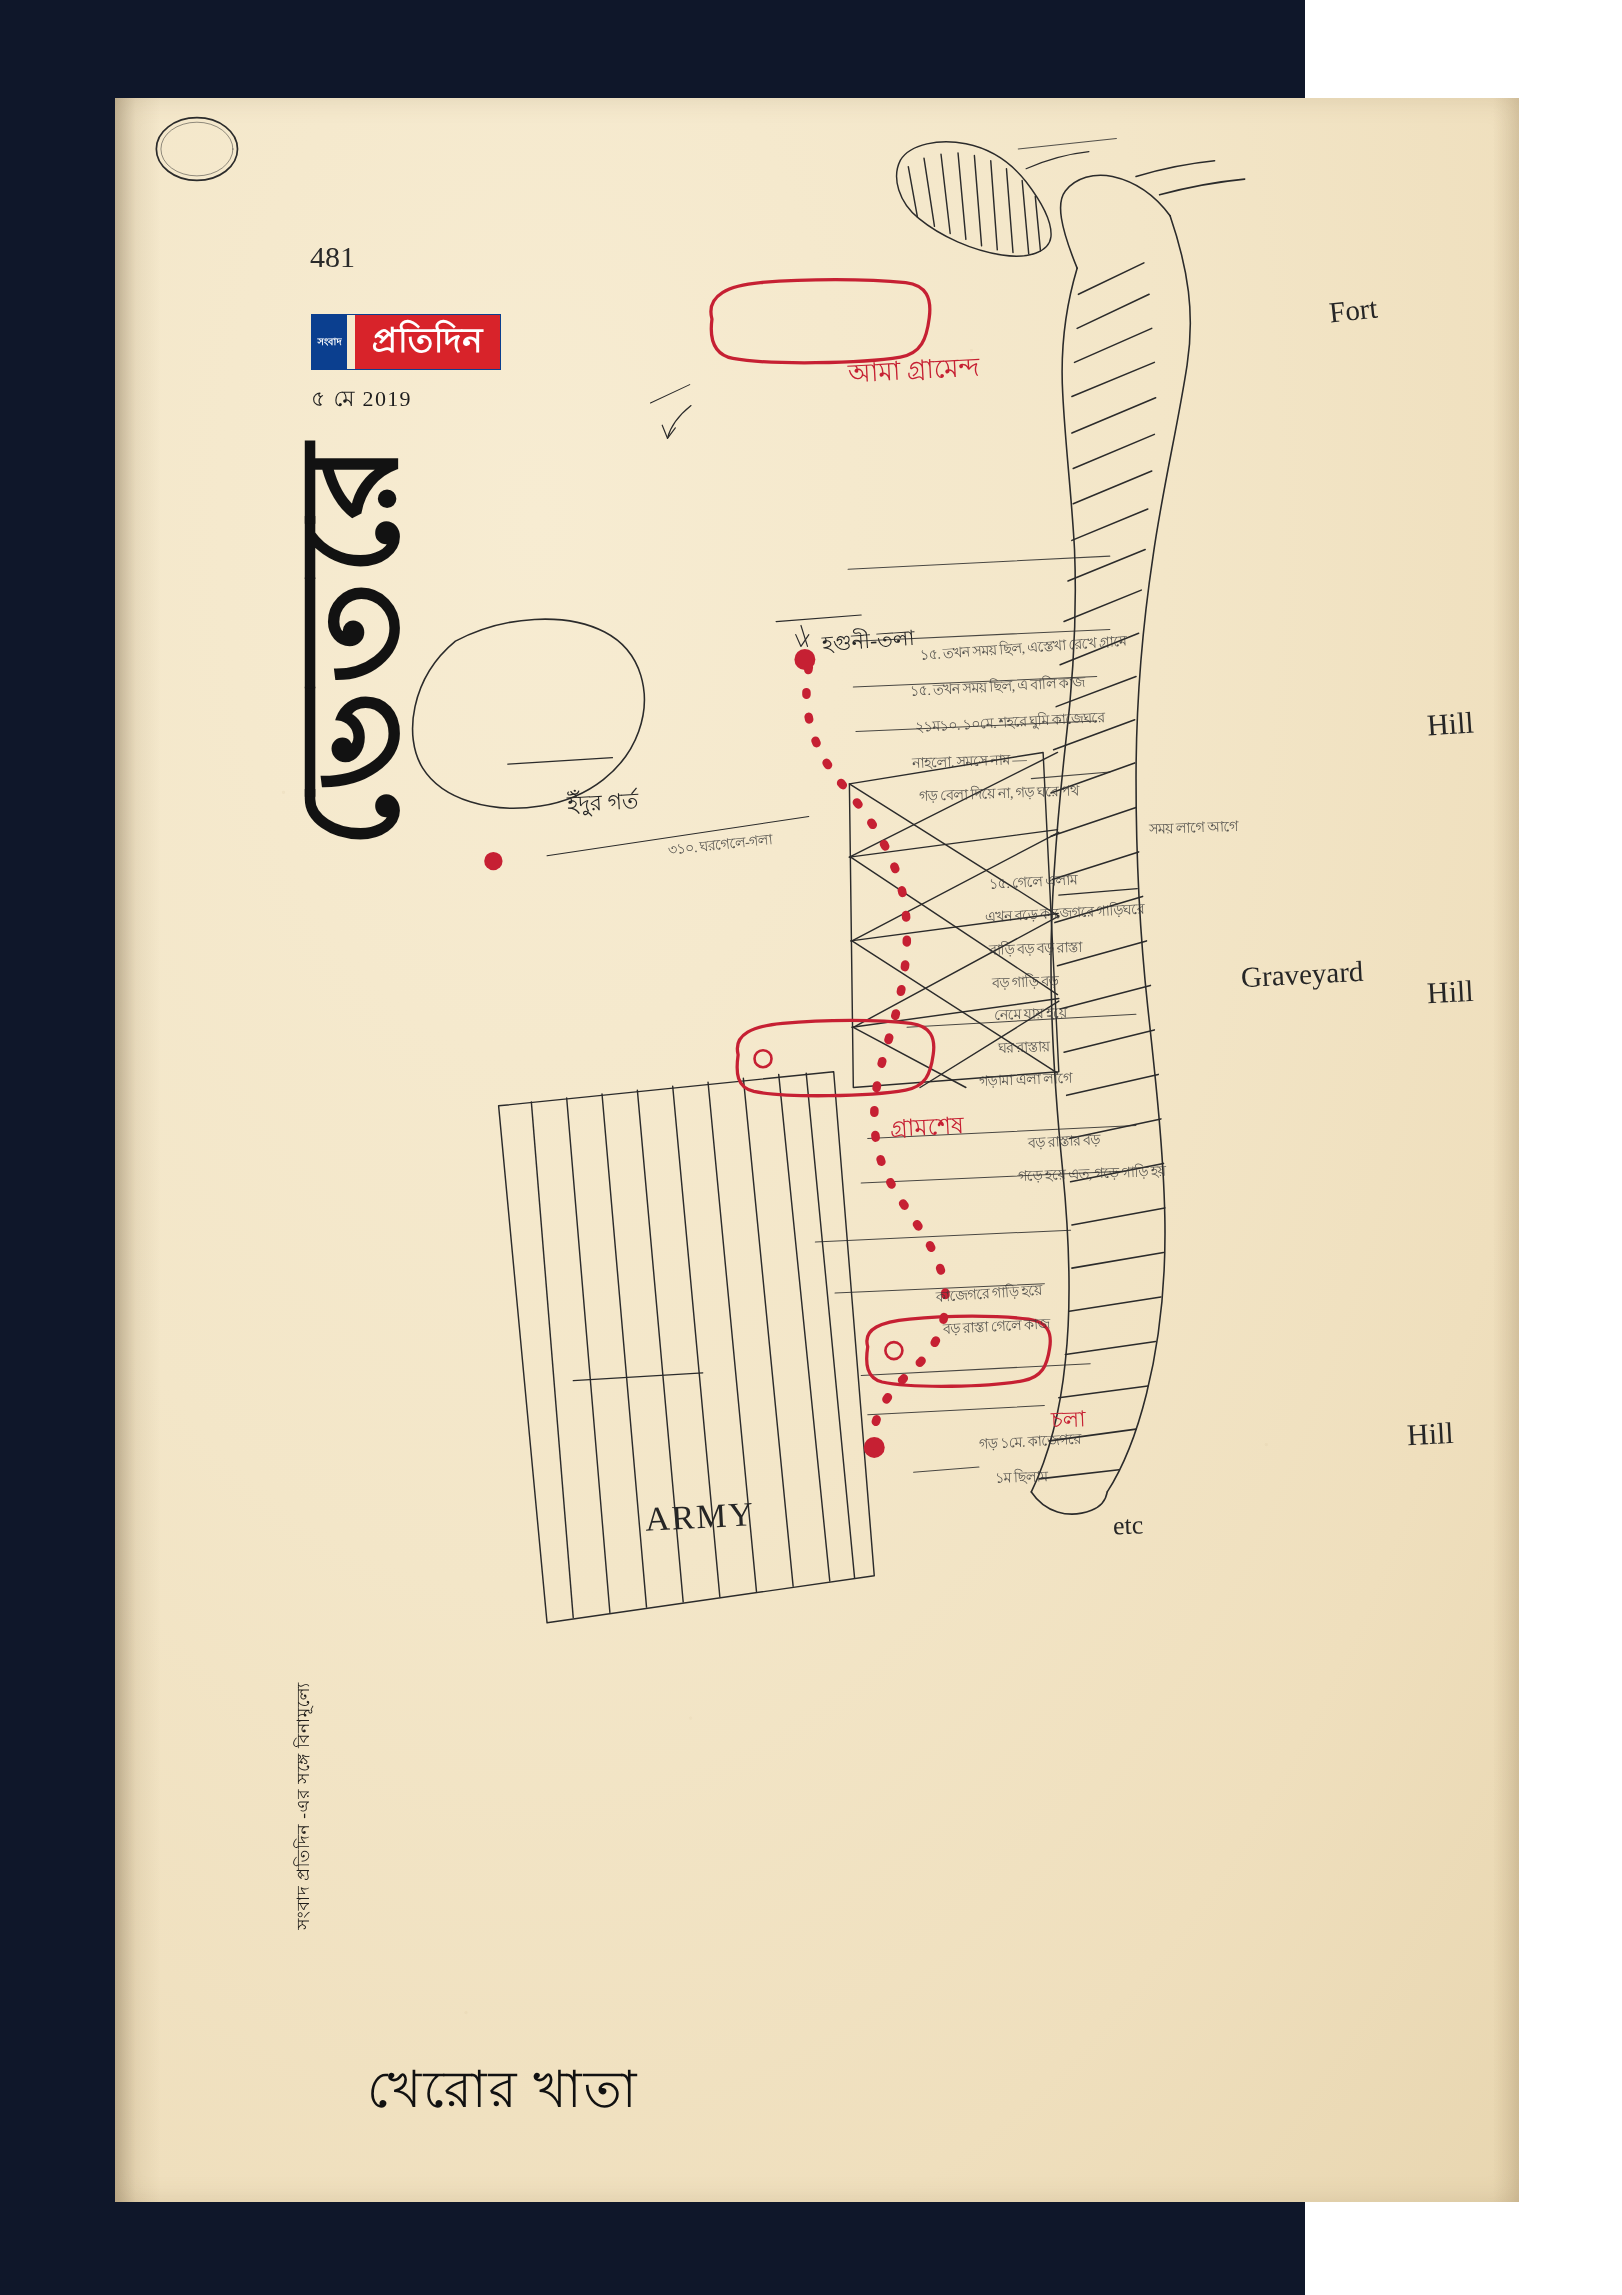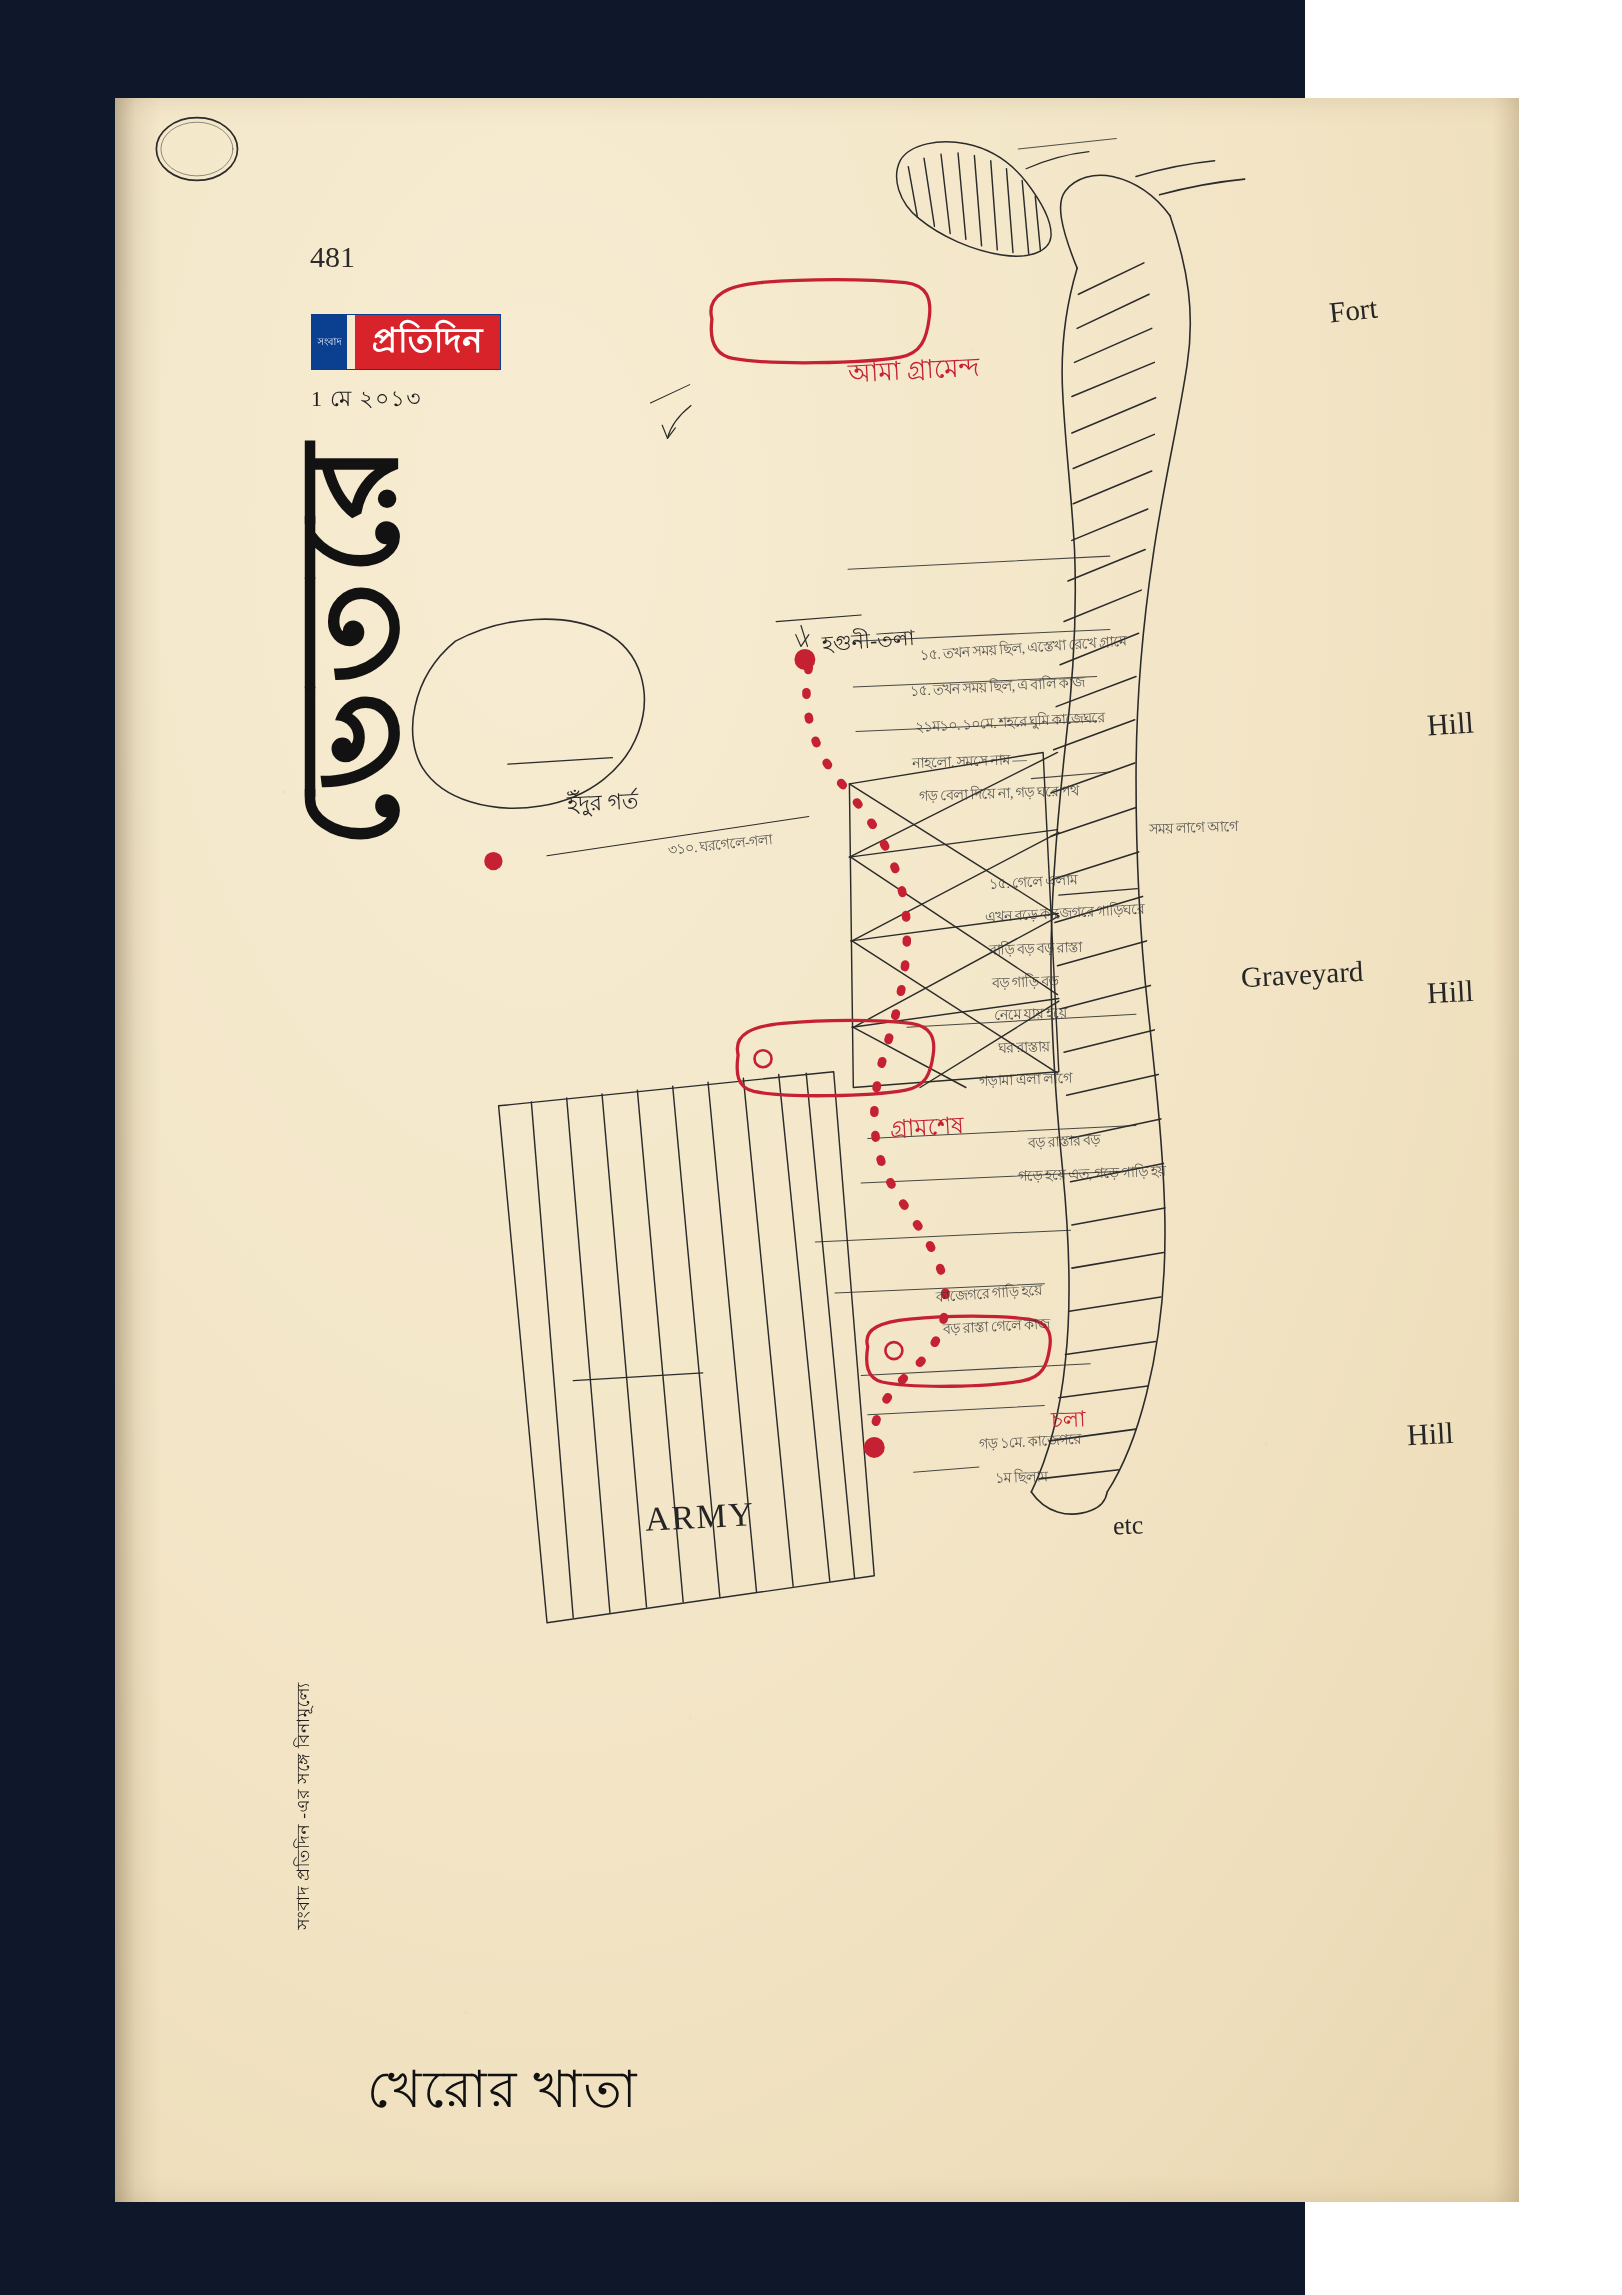--- a/index.html
+++ b/index.html
@@ -82,20 +82,21 @@
     width: 35px;
     background: #0b3f8f;
     color: #fff;
     font-family: "Liberation Serif", serif;
     font-size: 9.8px;
     line-height: 1.15;
     display: flex; align-items: center; justify-content: center;
     text-align: center;
     padding: 1.3px;
     box-sizing: border-box;
+    font-weight: bold;
   }
   #logo-mark .m-right {
     flex: 1;
     background: #d8232a;
     color: #ffffff;
     font-family: "Liberation Serif", serif;
     font-size: 34px;
     font-weight: bold;
     display: flex; align-items: center; justify-content: center;
     letter-spacing: 0.7px;
@@ -375,21 +376,21 @@
 
     <div id="page-number">
       <span>481</span>
     </div>
 
     <div id="logo-block">
       <div id="logo-mark">
         <div class="m-left">সংবাদ</div>
         <div class="m-right">প্রতিদিন</div>
       </div>
-      <div id="issue-date">1 মে ২০১৩</div>
+      <div id="issue-date">৫ মে 2019</div>
     </div>
 
     <div id="vertical-title">
       <div class="txt">ভেতরে</div>
     </div>
 
     <div id="credit-line">
       <div class="txt">সংবাদ প্রতিদিন -এর সঙ্গে বিনামূল্যে</div>
     </div>
 

